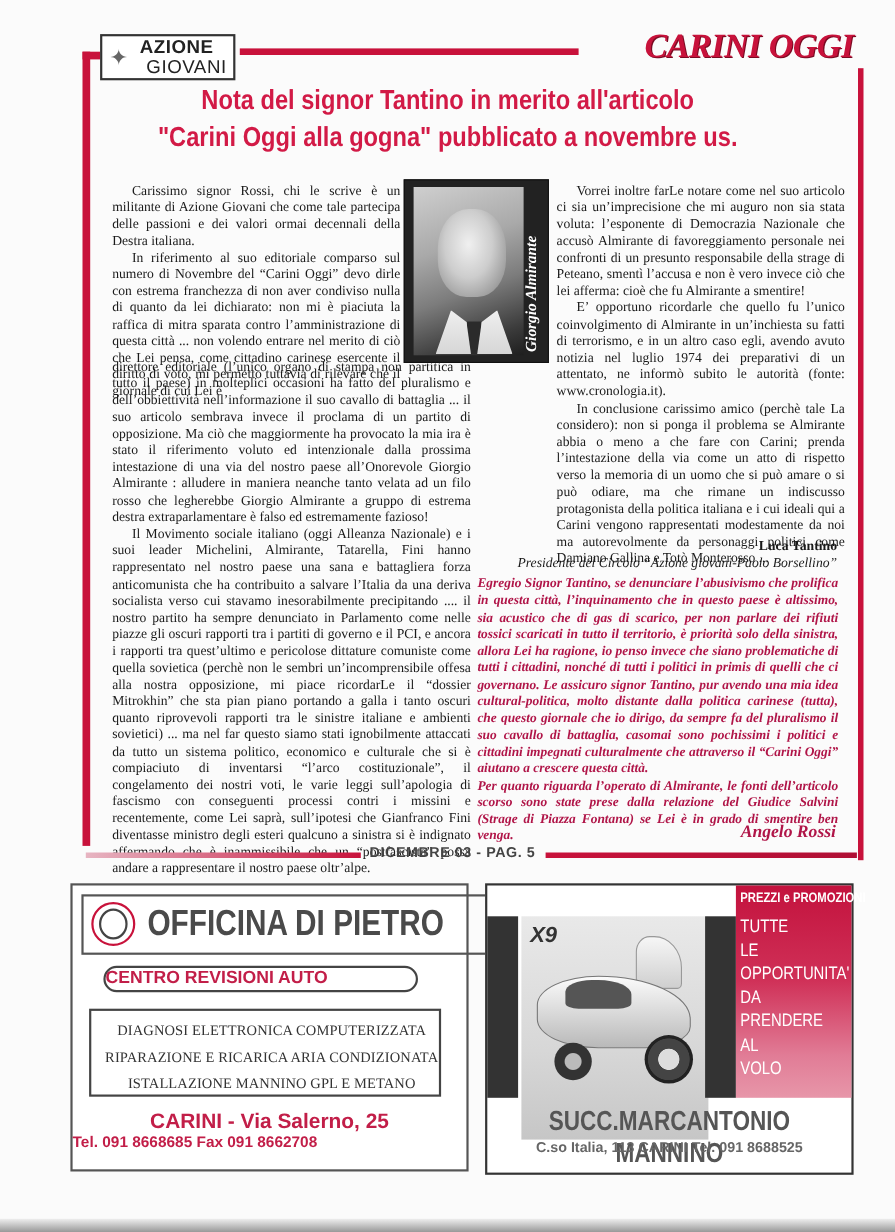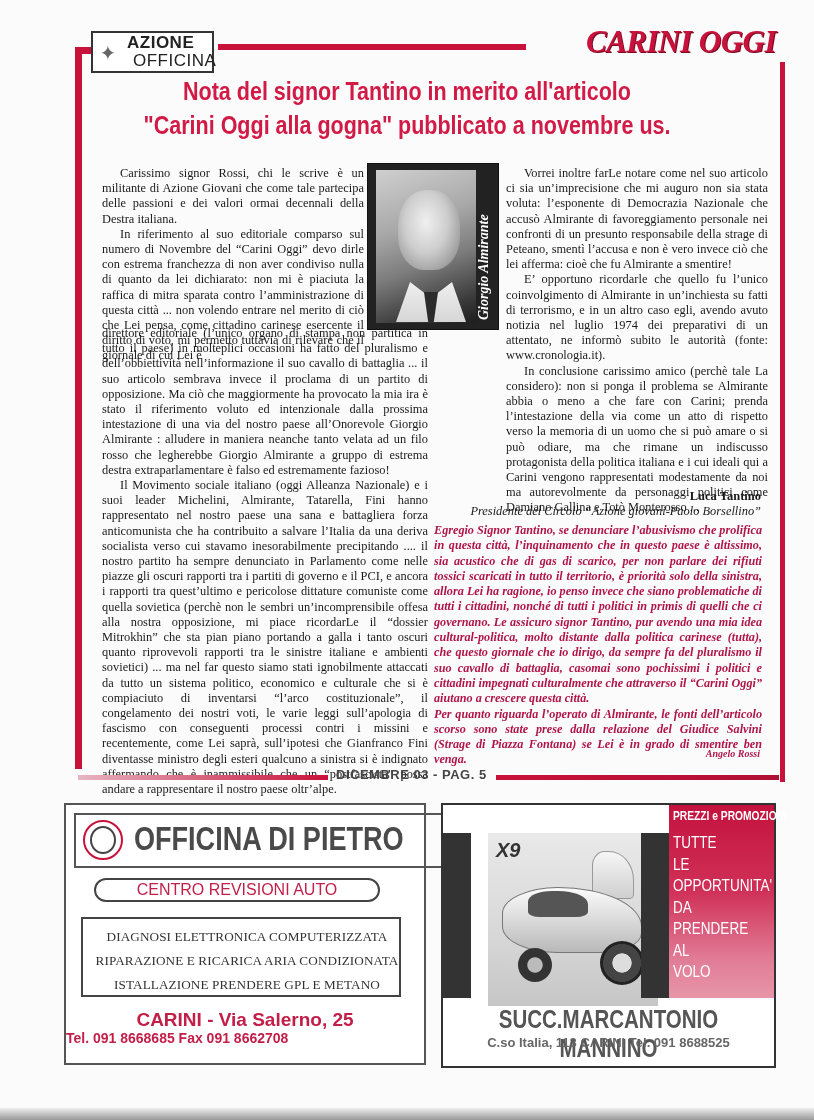--- a/index.html
+++ b/index.html
@@ -27,44 +27,44 @@
   #photo-inner{position:absolute;left:8px;top:6px;width:100px;height:153px;background:linear-gradient(160deg,#cfcfcf 0%,#a9a9a9 35%,#7c7c7c 60%,#3c3c3c 85%,#1e1e1e 100%);}
   #photo-face{position:absolute;left:22px;top:20px;width:62px;height:80px;border-radius:45% 45% 42% 42%;background:radial-gradient(ellipse at 45% 40%,#f0f0f0 0%,#cdcdcd 45%,#9a9a9a 80%,#7a7a7a 100%);}
   #photo-collar{position:absolute;left:20px;top:112px;width:70px;height:40px;background:linear-gradient(#efefef,#d6d6d6);clip-path:polygon(20% 0,50% 40%,80% 0,100% 100%,0 100%);}
   #photo-tie{position:absolute;left:48px;top:122px;width:14px;height:30px;background:#2b2b2b;clip-path:polygon(0 0,100% 0,70% 100%,30% 100%);}
   #photo-caption{position:absolute;right:4px;top:8px;height:148px;width:18px;writing-mode:vertical-rl;transform:rotate(180deg);font-family:"Liberation Serif",serif;font-style:italic;font-weight:bold;font-size:14px;color:#fff;text-align:left;}
   #col-right{left:506px;top:166px;width:262px;}
   #signature-name{left:506px;top:489px;width:255px;text-align:right;font-weight:bold;font-size:12.5px;}
   #signature-role{left:430px;top:504px;width:331px;text-align:right;font-style:italic;font-size:12.4px;}
   #reply{left:434px;top:523px;width:328px;font-style:italic;font-weight:bold;font-size:12.2px;line-height:15.3px;color:#b01548;text-align:justify;}
   #reply p{margin:0;}
-  #reply-signature{left:600px;top:748px;width:160px;text-align:right;font-style:italic;font-weight:bold;font-size:10px;color:#b01548;}
+  #reply-signature{left:600px;top:748px;width:160px;text-align:right;font-style:italic;font-weight:bold;font-size:16px;color:#b01548;}
   
   #footer-rule-left{left:78px;top:775px;width:250px;height:5px;background:linear-gradient(90deg,#e7b5c2,#c8123b);}
   #footer-rule-right{left:496px;top:775px;width:283px;height:5px;background:linear-gradient(90deg,#c8123b,#b01035);}
   #page-label{left:336px;top:767px;font-family:"Liberation Sans",sans-serif;font-weight:bold;font-size:13px;color:#444;letter-spacing:0.5px;}
   
   #ad-officina{left:64px;top:803px;width:362px;height:262px;border:2px solid #555;box-sizing:border-box;background:#fff;}
   #ad1-namebox{position:absolute;left:8px;top:8px;width:406px;height:55px;border:2px solid #555;box-sizing:border-box;}
   #ad1-logo{position:absolute;left:7px;top:5px;width:40px;height:40px;border:2px solid #c8123b;border-radius:50%;box-sizing:border-box;}
   #ad1-logo-inner{position:absolute;left:5px;top:4px;width:26px;height:28px;border:2px solid #444;border-radius:50%;box-sizing:border-box;}
   #ad1-name{position:absolute;left:58px;top:5px;font-family:"Liberation Sans",sans-serif;font-weight:bold;font-size:33px;color:#4a4a4a;transform:scaleX(0.82);transform-origin:left;letter-spacing:0px;}
-  #ad1-subtitle{position:absolute;left:28px;top:73px;width:286px;height:24px;border:2px solid #444;border-radius:12px;box-sizing:border-box;text-align:center;font-family:"Liberation Sans",sans-serif;font-weight:normal;font-size:16px;line-height:20px;color:#c21e48;}
+  #ad1-subtitle{position:absolute;left:28px;top:73px;width:286px;height:24px;border:2px solid #444;border-radius:12px;box-sizing:border-box;font-family:"Liberation Sans",sans-serif;font-weight:bold;font-size:16px;line-height:20px;color:#c21e48;}
   #ad1-services{position:absolute;left:15px;top:112px;width:320px;height:80px;border:2px solid #444;box-sizing:border-box;padding-top:6px;}
   .ad1-service{font-family:"Liberation Serif",serif;font-size:13.2px;color:#333;text-align:center;line-height:24px;letter-spacing:0.1px;padding-left:12px;}
   #ad1-address{position:absolute;left:0;top:204px;width:358px;text-align:center;font-family:"Liberation Sans",sans-serif;font-weight:bold;font-size:19px;color:#c21e48;}
   #ad1-phone{position:absolute;left:0;top:225px;width:358px;text-align:left;font-family:"Liberation Sans",sans-serif;font-weight:bold;font-size:14px;color:#c21e48;}
   #ad1-email{position:absolute;left:0;top:240px;width:358px;text-align:center;font-family:"Liberation Serif",serif;font-weight:bold;font-size:14px;color:#c21e48;}
   
   #ad-piaggio{left:441px;top:803px;width:335px;height:265px;border:2px solid #333;box-sizing:border-box;background:#fff;}
   #ad2-banner{position:absolute;left:0;top:0;width:226px;height:28px;background:linear-gradient(90deg,#d23a62,#e87d98 50%,#e58ca1);}
   #ad2-brand-logo{position:absolute;left:6px;top:5px;width:16px;height:16px;border-radius:50%;background:#f2e0e5;border:1px solid #888;}
   #ad2-brand{position:absolute;left:36px;top:1px;font-family:"Liberation Sans",sans-serif;font-weight:bold;font-size:24px;letter-spacing:5px;color:#5a0f22;}
   #ad2-left-strip{position:absolute;left:0;top:28px;width:28px;height:165px;background:#333;}
-  #ad2-photo{position:absolute;left:45px;top:28px;width:170px;height:173px;background:linear-gradient(180deg,#e9e9e9 0%,#d7d7d7 60%,#c6c6c6 100%);overflow:hidden;}
+  #ad2-photo{position:absolute;left:31px;top:28px;width:170px;height:203px;background:linear-gradient(180deg,#e9e9e9 0%,#d7d7d7 60%,#c6c6c6 100%);overflow:hidden;}
   #ad2-model{position:absolute;left:8px;top:6px;font-family:"Liberation Sans",sans-serif;font-style:italic;font-weight:bold;font-size:20px;color:#333;}
   #ad2-scooter-body{position:absolute;left:14px;top:54px;width:138px;height:64px;background:linear-gradient(#fbfbfb,#b9b9b9);border-radius:40% 60% 30% 40%;border:1px solid #777;}
   #ad2-scooter-seat{position:absolute;left:40px;top:58px;width:60px;height:26px;background:#555;border-radius:40% 50% 20% 20%;}
   #ad2-scooter-screen{position:absolute;left:104px;top:18px;width:40px;height:46px;background:linear-gradient(#f6f6f6,#cfcfcf);border:1px solid #999;border-radius:30% 60% 10% 10%;}
   #ad2-wheel-front{position:absolute;left:112px;top:108px;width:44px;height:44px;border-radius:50%;background:radial-gradient(circle,#ddd 0 30%,#444 32% 60%,#222 62%);}
   #ad2-wheel-back{position:absolute;left:30px;top:115px;width:34px;height:34px;border-radius:50%;background:radial-gradient(circle,#bbb 0 30%,#333 34%);}
   #ad2-mid-strip{position:absolute;left:198px;top:28px;width:28px;height:165px;background:#333;}
   #ad2-promo{position:absolute;left:226px;top:0;width:105px;height:193px;background:linear-gradient(180deg,#c3123d 0%,#d03158 45%,#e17c96 80%,#e796a9 100%);}
   #ad2-promo-title{position:absolute;left:4px;top:4px;font-family:"Liberation Sans",sans-serif;font-weight:bold;font-size:12.5px;color:#fff;transform:scaleX(0.82);transform-origin:left;white-space:nowrap;}
   #ad2-promo-lines{position:absolute;left:4px;top:27px;}
@@ -77,21 +77,21 @@
 <body>
 
 <div class="abs" id="frame-left"></div>
 <div class="abs" id="frame-top-left"></div>
 <div class="abs" id="frame-right"></div>
 <div class="abs" id="header-rule"></div>
 
 <div class="abs" id="logo-box">
   <span id="logo-emblem">✦</span>
   <span id="logo-line1">AZIONE</span>
-  <span id="logo-line2">OFFICINA</span>
+  <span id="logo-line2">GIOVANI</span>
 </div>
 
 <div class="abs" id="masthead">CARINI OGGI</div>
 
 <div class="abs title-line" id="title-1">Nota del signor Tantino in merito all'articolo</div>
 <div class="abs title-line" id="title-2">"Carini Oggi alla gogna" pubblicato a novembre us.</div>
 
 <div class="abs col" id="col-left-top">
   <p>Carissimo signor Rossi, chi le scrive è un militante di Azione Giovani che come tale partecipa delle passioni e dei valori ormai decennali della Destra italiana.</p>
   <p>In riferimento al suo editoriale comparso sul numero di Novembre del “Carini Oggi” devo dirle con estrema franchezza di non aver condiviso nulla di quanto da lei dichiarato: non mi è piaciuta la raffica di mitra sparata contro l’amministrazione di questa città ... non volendo entrare nel merito di ciò che Lei pensa, come cittadino carinese esercente il diritto di voto, mi permetto tuttavia di rilevare che il giornale di cui Lei è</p>
@@ -134,21 +134,21 @@
   <div id="ad1-namebox">
     <div id="ad1-logo">
         <div id="ad1-logo-inner"></div>
       </div>
     <div id="ad1-name">OFFICINA DI PIETRO</div>
   </div>
   <div id="ad1-subtitle">CENTRO REVISIONI AUTO</div>
   <div id="ad1-services">
     <div class="ad1-service">DIAGNOSI ELETTRONICA COMPUTERIZZATA</div>
     <div class="ad1-service">RIPARAZIONE E RICARICA ARIA CONDIZIONATA</div>
-    <div class="ad1-service">ISTALLAZIONE PRENDERE GPL E METANO</div>
+    <div class="ad1-service">ISTALLAZIONE MANNINO GPL E METANO</div>
   </div>
   <div id="ad1-address">CARINI  -  Via Salerno, 25</div>
   <div id="ad1-phone">Tel. 091 8668685 Fax 091 8662708</div>
 </div>
 
 <div class="abs" id="ad-piaggio">
   <div id="ad2-left-strip"></div>
   <div id="ad2-photo">
     <div id="ad2-model">X9</div>
     <div id="ad2-scooter-screen"></div>

